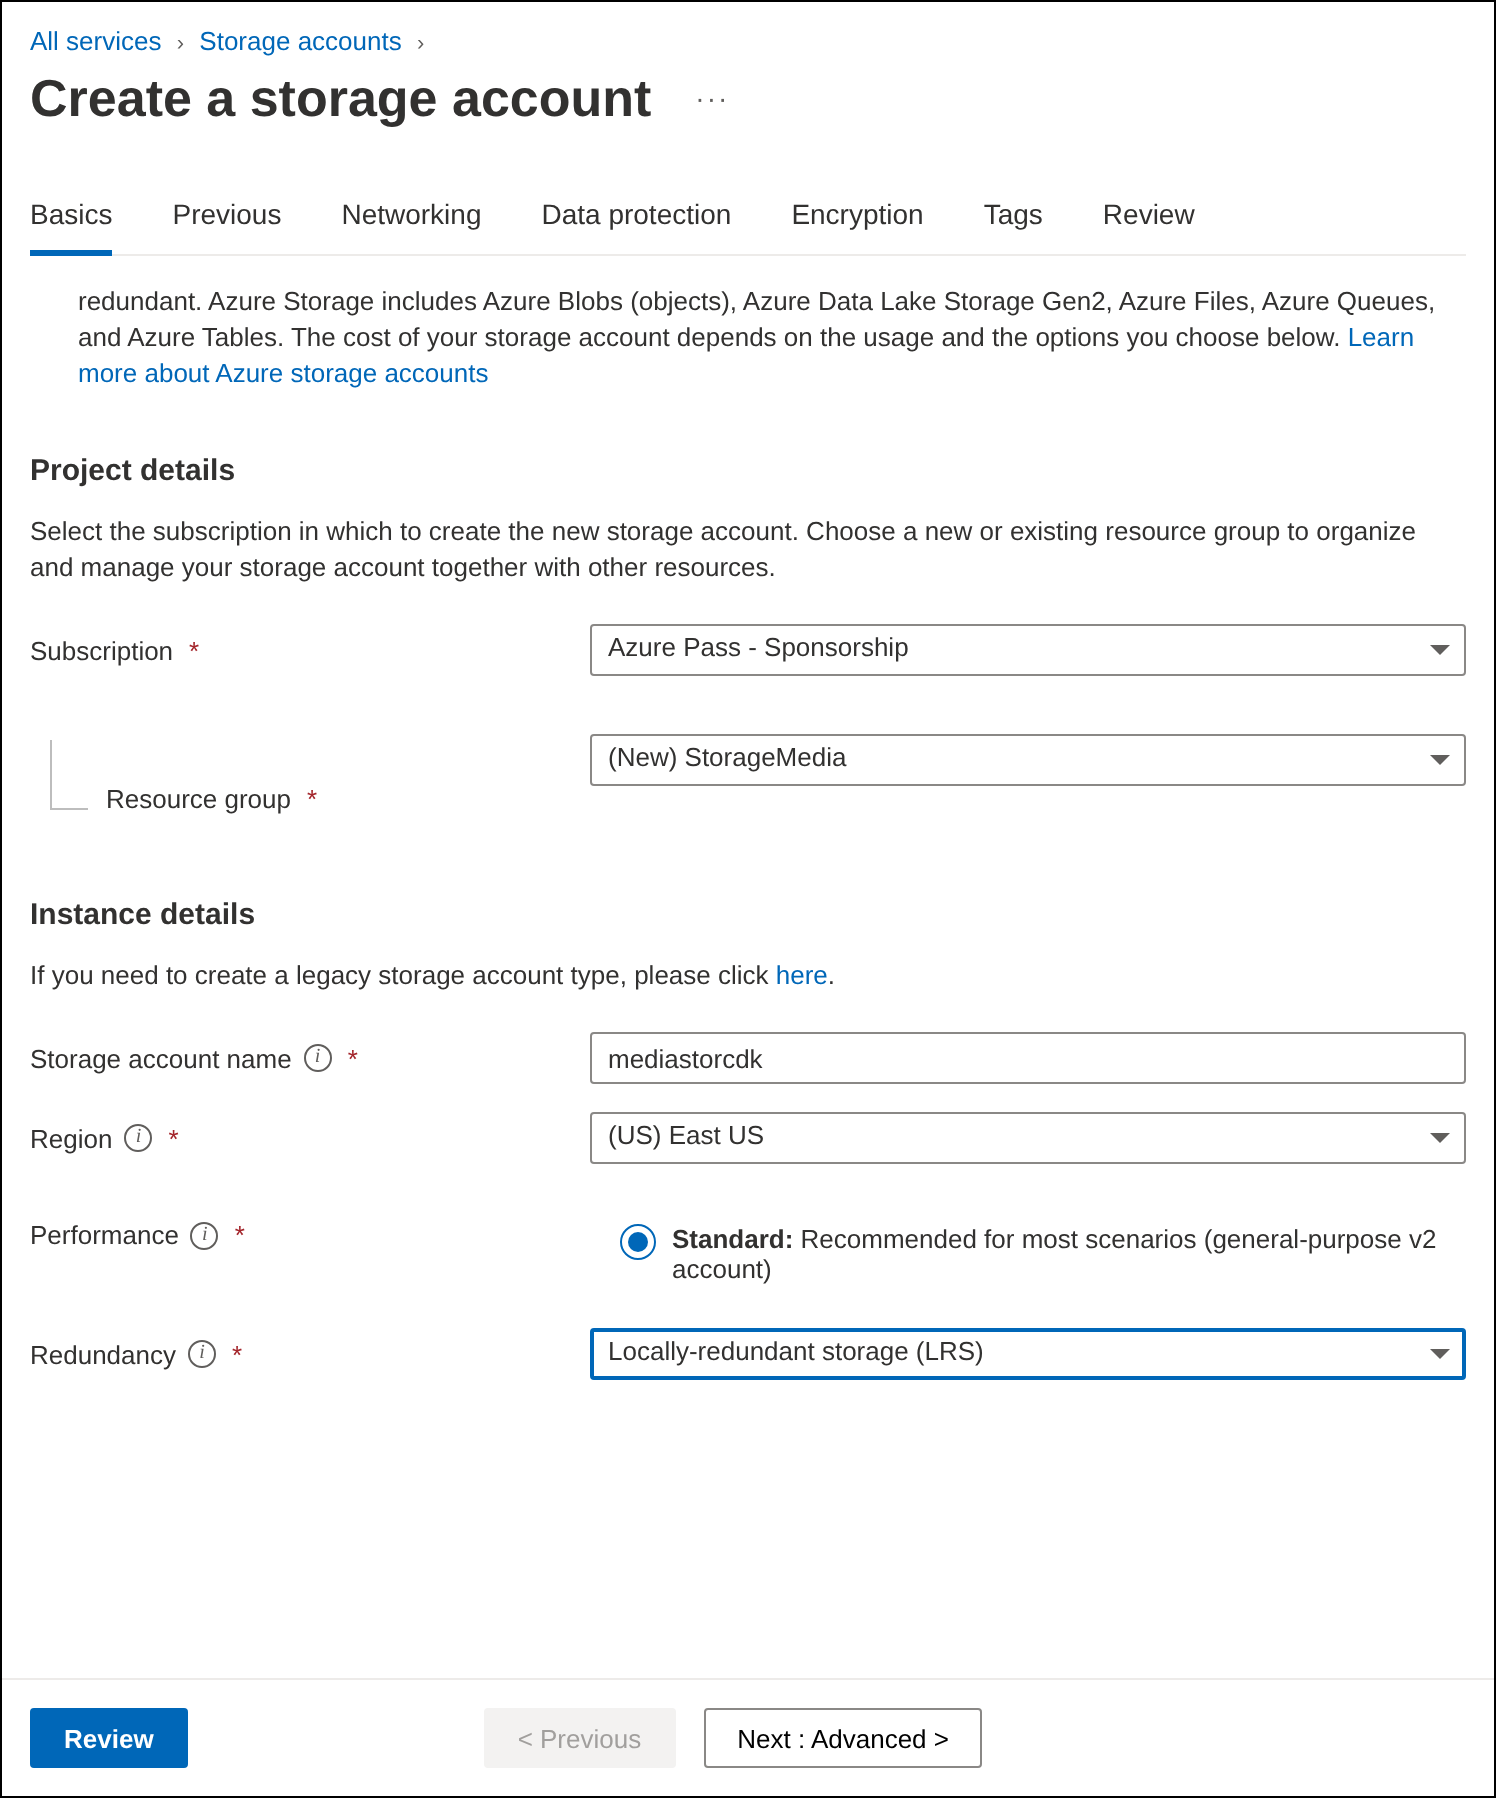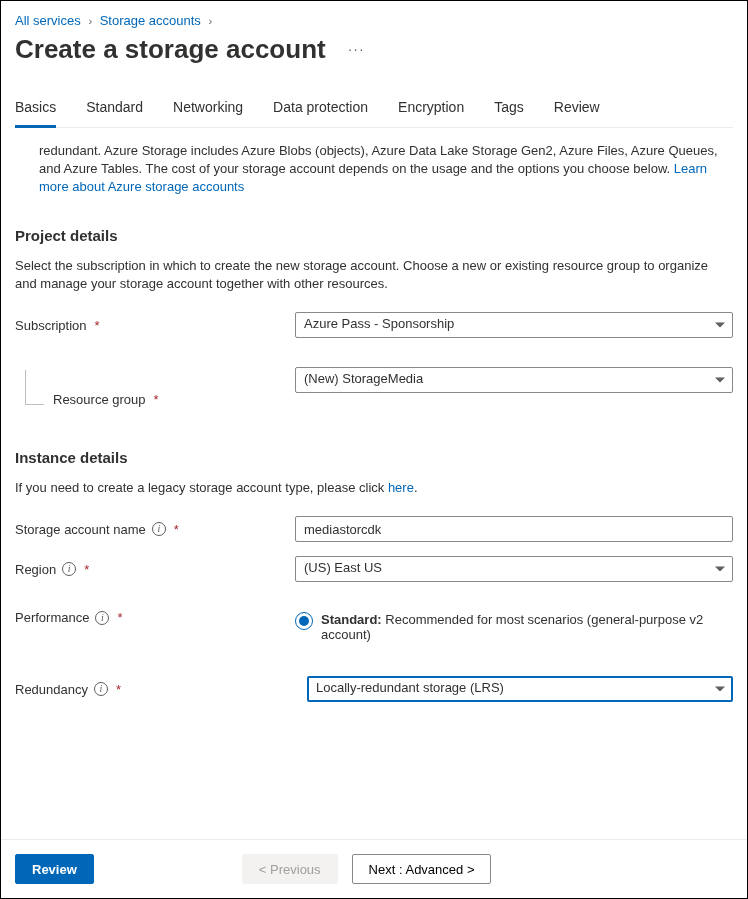--- a/index.html
+++ b/index.html
@@ -123,21 +123,21 @@
   <span class="sep">›</span>
 </div>
 
 <div class="title-row">
   <h1 class="title">Create a storage account</h1>
   <span class="more-dots">···</span>
 </div>
 
 <div class="tabs">
   <div class="tab active">Basics</div>
-  <div class="tab">Standard</div>
+  <div class="tab">Previous</div>
   <div class="tab">Networking</div>
   <div class="tab">Data protection</div>
   <div class="tab">Encryption</div>
   <div class="tab">Tags</div>
   <div class="tab">Review</div>
 </div>
 
 <div class="scroll-area">
   <p class="intro">
     <span>redundant. Azure Storage includes Azure Blobs (objects), Azure Data Lake Storage Gen2, Azure Files, Azure Queues, and Azure Tables. The cost of your storage account depends on the usage and the options you choose below. </span><a>Learn more about Azure storage accounts</a>
@@ -188,35 +188,35 @@
     <div class="field-label">
       <span>Region</span>
       <span class="info-icon">i</span>
       <span class="req">*</span>
     </div>
     <div class="field-control select-wrap">
       <div class="select">(US) East US</div>
     </div>
   </div>
 
-  <div class="field-row" style="align-items:flex-start; margin-top:28px;">
+  <div class="field-row" style="align-items:flex-start; margin-top:28px;gap:15px;">
     <div class="field-label">
       <span>Performance</span>
       <span class="info-icon">i</span>
       <span class="req">*</span>
     </div>
     <div class="field-control radio-group">
       <div class="radio-option">
         <span class="radio selected"></span>
         <span class="radio-text"><b>Standard:</b><span> Recommended for most scenarios (general-purpose v2 account)</span></span>
       </div>
     </div>
   </div>
 
-  <div class="field-row" style="margin-top:34px;gap:12px;">
+  <div class="field-row" style="margin-top:22px;">
     <div class="field-label">
       <span>Redundancy</span>
       <span class="info-icon">i</span>
       <span class="req">*</span>
     </div>
     <div class="field-control select-wrap">
       <div class="select focused">Locally-redundant storage (LRS)</div>
     </div>
   </div>
 

